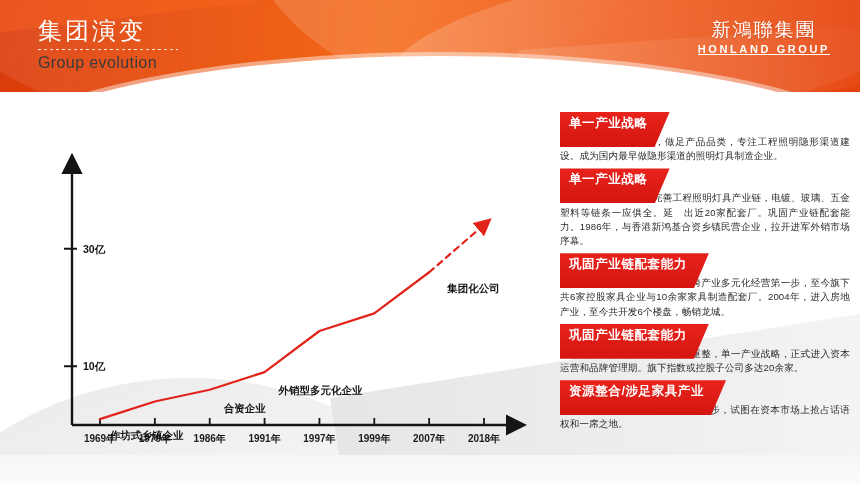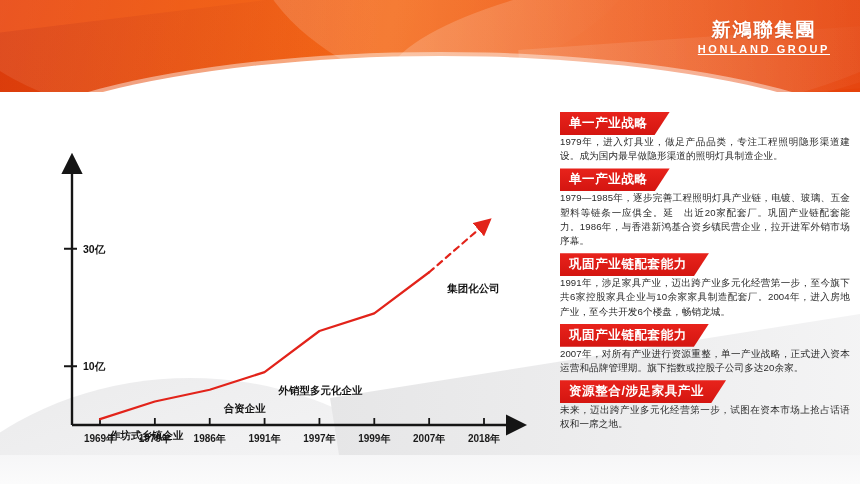--- a/index.html
+++ b/index.html
@@ -50,42 +50,42 @@
     border-radius:60% 60% 0 0 / 100% 100% 0 0;
     background:rgba(255,255,255,.45);}
 
   #title-block{position:absolute;left:38px;top:16px;z-index:6;}
   #title-cn{font-size:24px;color:#ffffff;letter-spacing:3px;line-height:30px;font-weight:400;}
   #title-sep{width:140px;height:1px;margin:3px 0 2px 0;
     background:repeating-linear-gradient(90deg,rgba(255,255,255,.85) 0 3px,rgba(255,255,255,0) 3px 6px);}
   #title-en{font-size:16px;color:#3a3a3a;letter-spacing:.4px;line-height:22px;}
 
   #logo-block{position:absolute;right:30px;top:18px;z-index:6;text-align:center;}
-  #logo-cn{font-size:19px;color:#ffffff;font-weight:700;letter-spacing:2px;line-height:23px;
+  #logo-cn{font-size:19px;color:#ffffff;font-weight:400;letter-spacing:2px;line-height:23px;
     text-shadow:0 1px 1px rgba(140,28,5,.35);}
   #logo-en{font-size:11px;color:#ffffff;font-weight:700;letter-spacing:2.6px;line-height:15px;margin-top:1px;text-decoration:underline;}
 
   
   #chart{position:absolute;left:30px;top:150px;width:500px;height:300px;z-index:4;}
   #chart svg{display:block;}
   .axis-tick-label{font-family:"Liberation Sans","DejaVu Sans",sans-serif;font-size:10px;
     font-weight:700;fill:#1b1b1b;}
   .y-tick-label{font-family:"Liberation Sans","DejaVu Sans",sans-serif;font-size:10.5px;
     font-weight:700;fill:#111;}
   .node-label{font-family:"Liberation Sans","DejaVu Sans",sans-serif;font-size:10.5px;
     font-weight:700;fill:#141414;}
 
   
   #panel{position:absolute;left:560px;top:112px;width:292px;z-index:5;}
   .sec{margin-bottom:5px;}
   .sec-head{position:relative;height:19px;margin-bottom:4px;}
   .sec-flag{position:absolute;left:0;top:0;height:23px;
     background:linear-gradient(180deg,#e8231c 0%,#d41510 100%);
     clip-path:polygon(0 0,100% 0,calc(100% - 15px) 100%,0 100%);
-    padding:0 22px 0 9px;display:flex;align-items:center;}
+    padding:0 22px 12px 9px;display:flex;align-items:center;}
   .sec-title{font-size:12.5px;font-weight:700;color:#ffffff;letter-spacing:.6px;
     line-height:19px;white-space:nowrap;}
   .sec-body{font-size:9.6px;line-height:14.2px;color:#2a2a2a;text-align:justify;
     letter-spacing:.1px;padding-right:2px;}
   .sec-body p{margin:0;}
 </style>
 </head>
 <body>
 
 <div id="slide">
@@ -97,20 +97,25 @@
   <div id="header">
     <div id="header-base"></div>
     <div class="hdr-wave" id="hdr-wave-d"></div>
     <div class="hdr-wave" id="hdr-wave-a"></div>
     <div class="hdr-wave" id="hdr-wave-b"></div>
     <div class="hdr-wave" id="hdr-wave-c"></div>
     <div class="hdr-wave" id="hdr-wave-e"></div>
     <div id="hdr-bottom-tint"></div>
     <div id="hdr-bottom-curve"></div>
 
+    <div id="title-block">
+      <div id="title-cn">集团演变</div>
+      <div id="title-sep"></div>
+      <div id="title-en">Group evolution</div>
+    </div>
 
     <div id="logo-block">
       <div id="logo-cn">新鴻聯集團</div>
       <div id="logo-en">HONLAND GROUP</div>
     </div>
   </div>
 
   <div id="chart">
     <svg width="500" height="300" viewBox="0 0 500 300">
       <defs>

